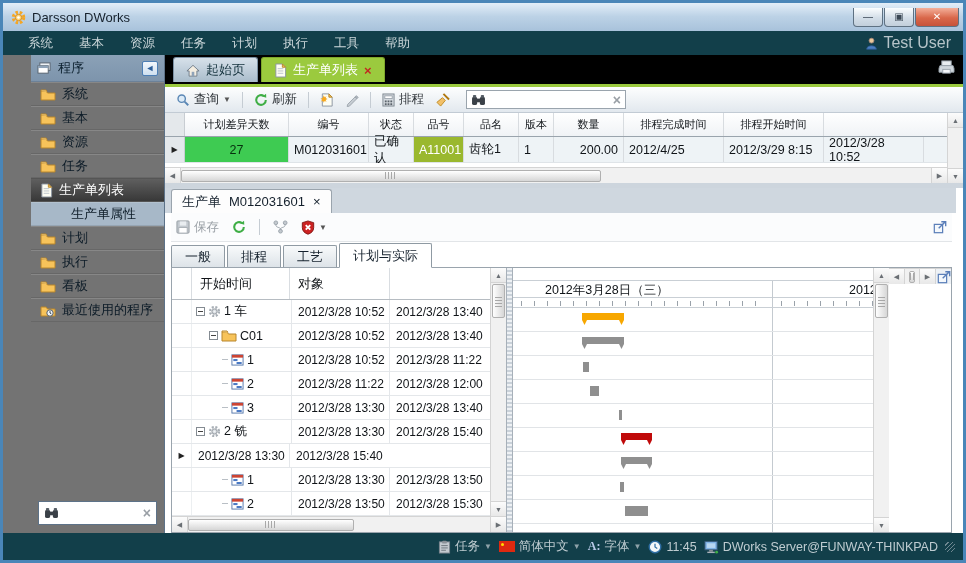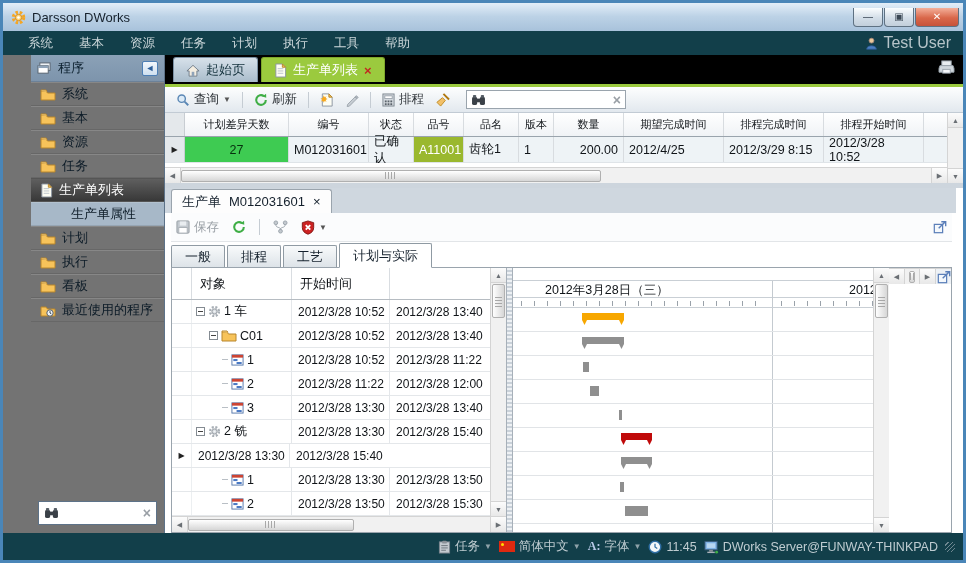--- a/index.html
+++ b/index.html
@@ -440,21 +440,20 @@
         <div class="grid-main">
           <div class="grid-head" id="grid-head">
               <div class="g-marker"></div>
               <div class="gh-cell" style="width: 104px;">计划差异天数</div>
               <div class="gh-cell" style="width: 80px;">编号</div>
               <div class="gh-cell" style="width: 45px;">状态</div>
               <div class="gh-cell" style="width: 50px;">品号</div>
               <div class="gh-cell" style="width: 55px;">品名</div>
               <div class="gh-cell" style="width: 35px;">版本</div>
               <div class="gh-cell" style="width: 70px;">数量</div>
-              <div class="gh-cell" style="width: 100px;">期望完成时间</div>
               <div class="gh-cell" style="width: 100px;">排程完成时间</div>
               <div class="gh-cell" style="width: 100px;">排程开始时间</div>
             </div>
           <div id="grid-rows">
               <div class="grid-row">
                 <div class="g-marker">▶</div>
                 <div class="g-cell c-green" style="width: 104px;">27</div>
                 <div class="g-cell" style="width: 80px;">M012031601</div>
                 <div class="g-cell" style="width: 45px;">已确认</div>
                 <div class="g-cell c-olive" style="width: 50px;">A11001</div>
@@ -550,22 +549,22 @@
             <div class="itab active">计划与实际</div>
           </div>
 
         <div class="split">
 
           <div class="tree-pane">
             <div class="tree-top">
               <div class="tree-tbl">
                 <div class="tree-head">
                   <div class="th-cell" style="width:20px;flex:0 0 20px;padding-left:0;"></div>
+                  <div class="th-cell" style="width:98px;flex:0 0 98px;">开始时间</div>
                   <div class="th-cell" style="width:100px;flex:0 0 100px;">对象</div>
-                  <div class="th-cell" style="width:98px;flex:0 0 98px;">开始时间</div>
                 </div>
                 <div id="tree-rows">
                     <div class="tree-row">
                       <div class="tr-marker"></div>
                       <div class="tr-obj" style="padding-left: 4px;">
                         <span class="expander"></span>
                         <span class="ic">
                           <svg width="13" height="13" viewBox="0 0 16 16">
                             <circle cx="8" cy="8" r="5.4" fill="none" stroke="#a8afb6" stroke-width="3" stroke-dasharray="2.4 1.9"></circle>
                             <circle cx="8" cy="8" r="3.2" fill="#d6dbdf" stroke="#8a9097"></circle>

